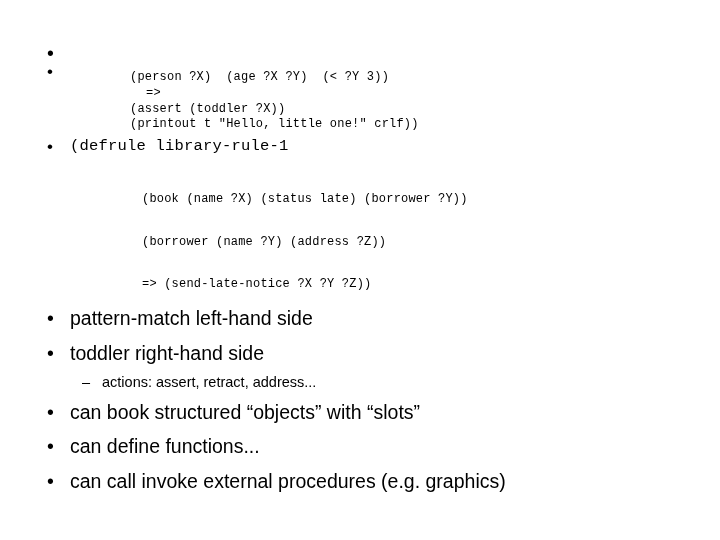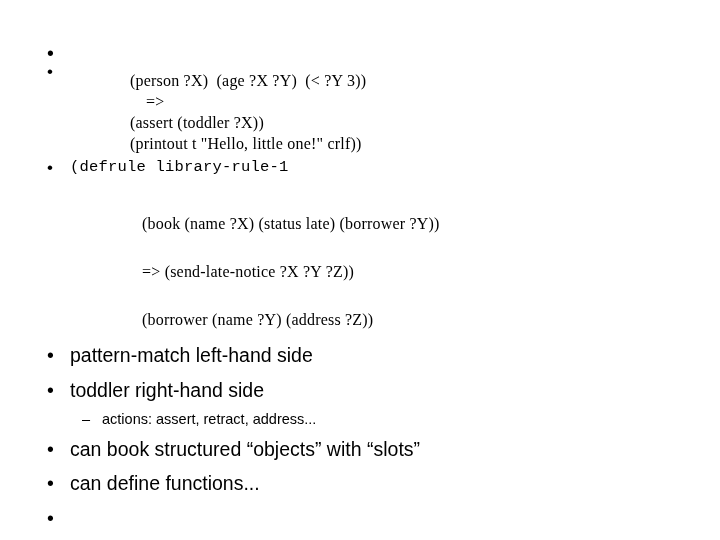--- a/index.html
+++ b/index.html
@@ -49,22 +49,22 @@
     font-size: 15.5px;
     letter-spacing: 0.2px;
   }
   .lvl1.mono .bullet {
     font-family: "Liberation Sans", sans-serif;
     font-size: 17px;
     top: -1px;
   }
   
   .codeline {
-    font-family: Liberation Serif, serif;
-    font-size: 16px;
+    font-family: Liberation Mono, monospace;
+    font-size: 12px;
     letter-spacing: 0.2px;
     line-height: 1.32;
     white-space: pre;
   }
   .indent1 { padding-left: 96px; }
   .indent2 { padding-left: 112px; }
   .indent3 { padding-left: 108px; margin-top: 27px; }
 
   
   .lvl2 {
@@ -114,22 +114,22 @@
     <div class="gap-b"></div>
 
     <li class="lvl1 mono">
       <span class="bullet">•</span>
       <span>(defrule library-rule-1</span>
     </li>
 
     <div class="gap-c"></div>
 
     <div class="codeline indent3">(book (name ?X) (status late) (borrower ?Y))</div>
+    <div class="codeline indent3">(borrower (name ?Y) (address ?Z))</div>
     <div class="codeline indent3">=&gt; (send-late-notice ?X ?Y ?Z))</div>
-    <div class="codeline indent3">(borrower (name ?Y) (address ?Z))</div>
 
     <div class="gap-d"></div>
 
     <li class="lvl1">
       <span class="bullet">•</span>
       <span>pattern-match left-hand side</span>
     </li>
 
     <div class="row-sp"></div>
 
@@ -156,16 +156,17 @@
 
     <li class="lvl1">
       <span class="bullet">•</span>
       <span>can define functions...</span>
     </li>
 
     <div class="row-sp"></div>
 
     <li class="lvl1">
       <span class="bullet">•</span>
+      <span>can call invoke external procedures (e.g. graphics)</span>
     </li>
 
   </ul>
 </div>
 
 </body></html>

